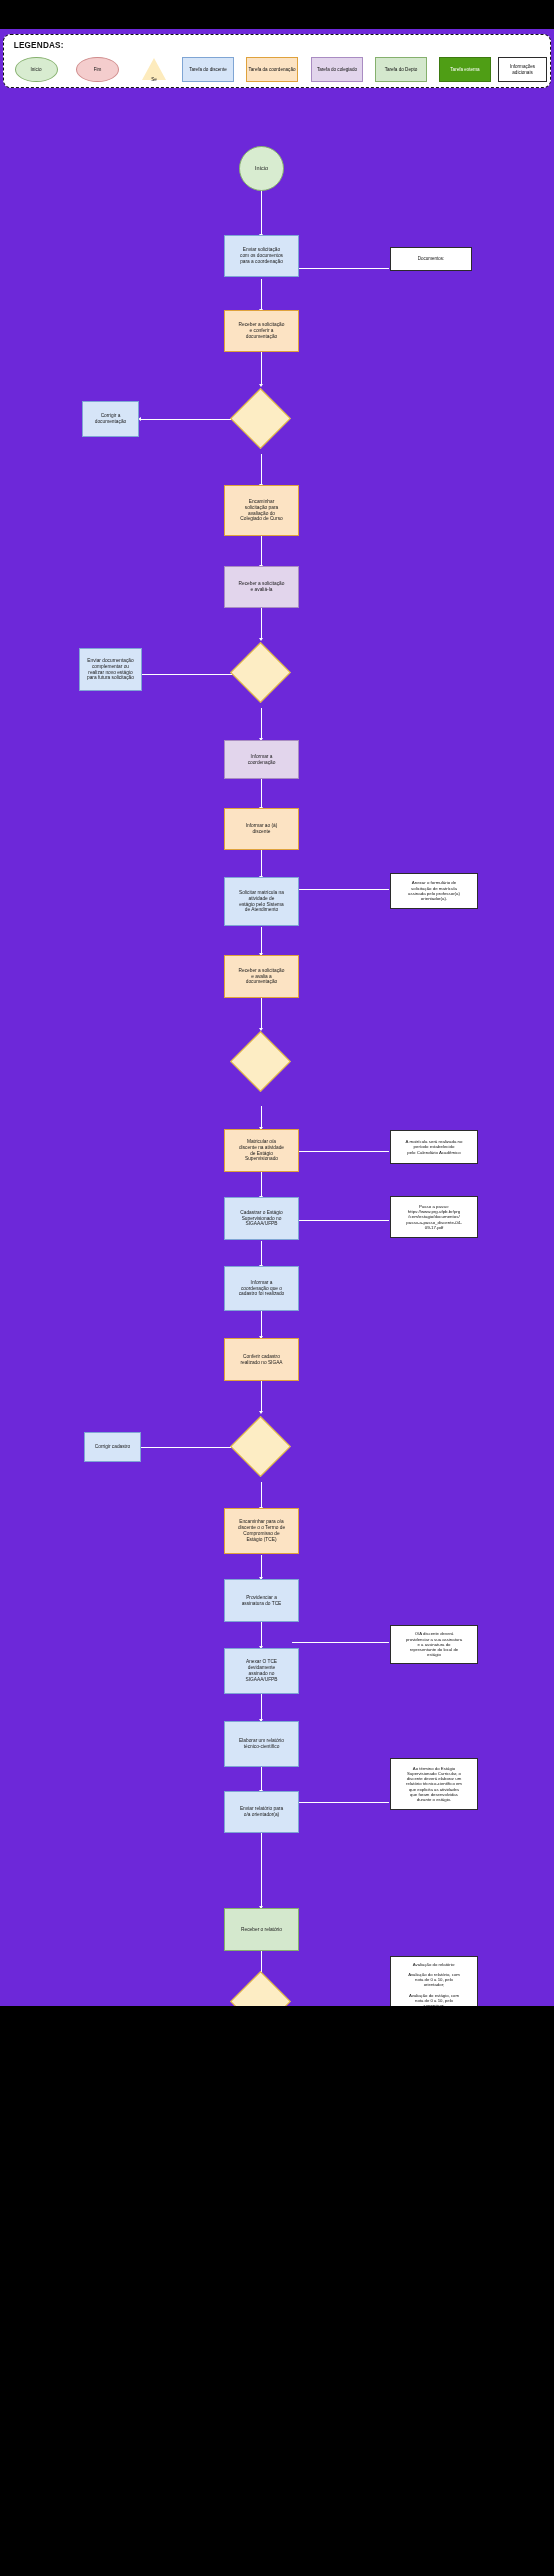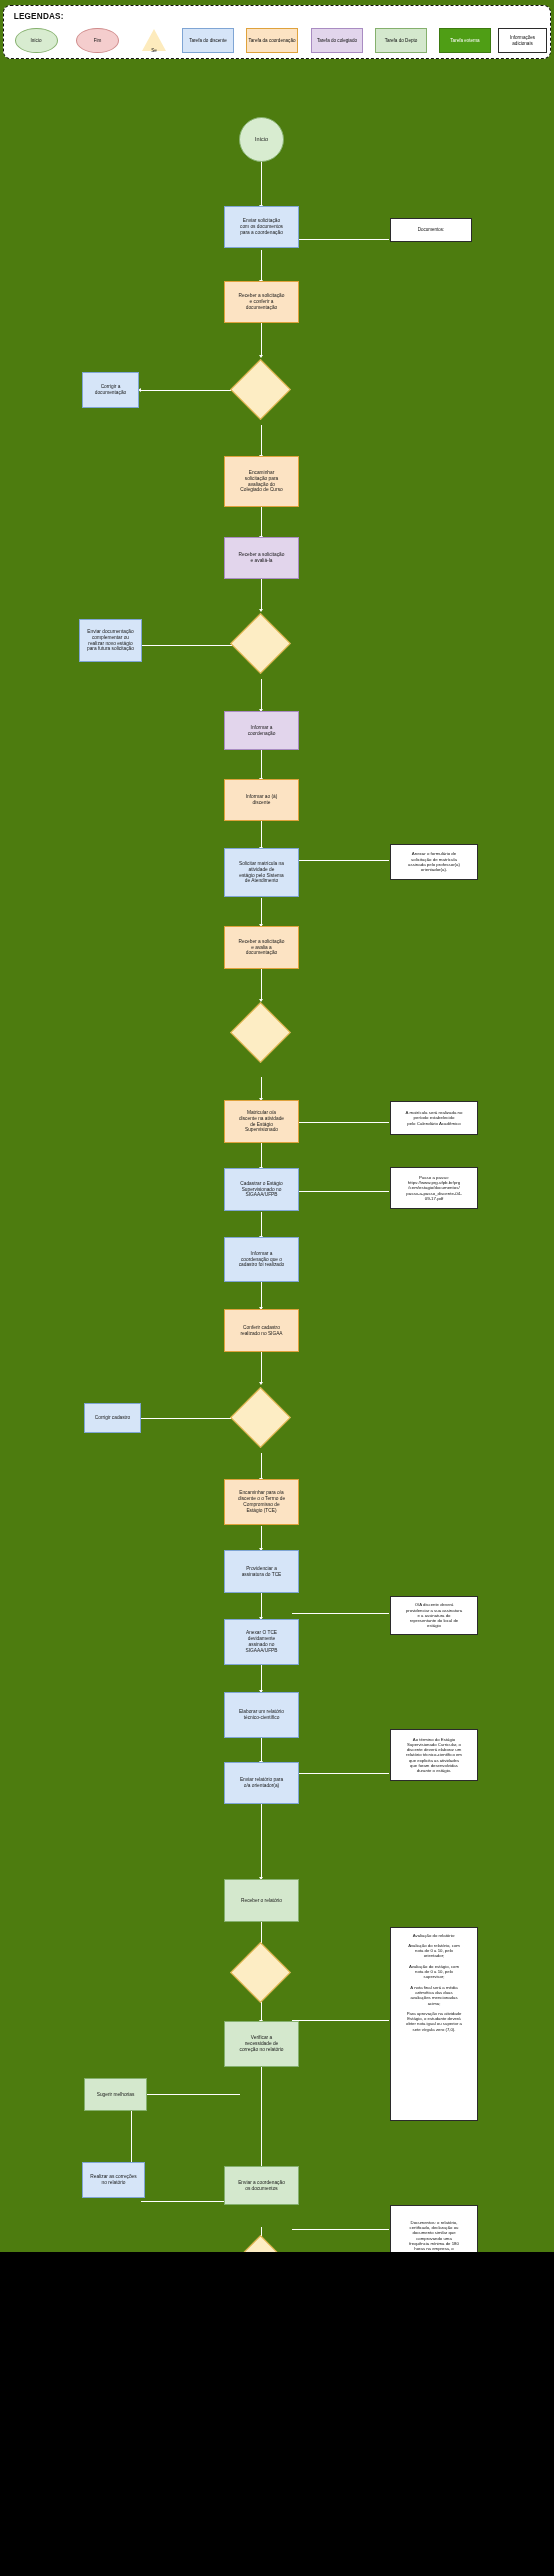--- a/index.html
+++ b/index.html
@@ -4,23 +4,24 @@
 <style>
   * { box-sizing: border-box; }
   html, body {
     margin: 0; padding: 0;
     background: #000000;
     font-family: "Liberation Sans", sans-serif;
   }
   #page {
     position: relative;
     width: 554px;
-    height: 2252px;
-    background: #4d7c0f;
+    height: 1977px;
+    background: #6d28d9;
     overflow: hidden;
+    margin-top: 29px;
   }
 
   
   #legend {
     position: absolute;
     left: 3px; top: 4.5px;
     width: 548px; height: 54px;
     background: #ffffff;
     border: 1.5px dashed #111111;
     border-radius: 7.5px;

